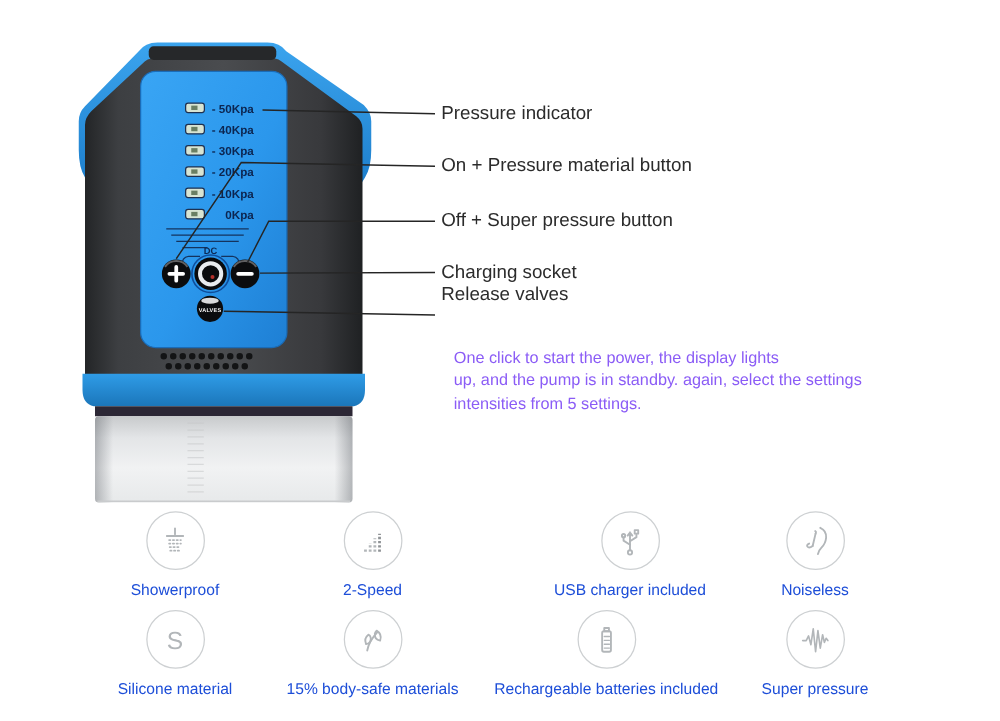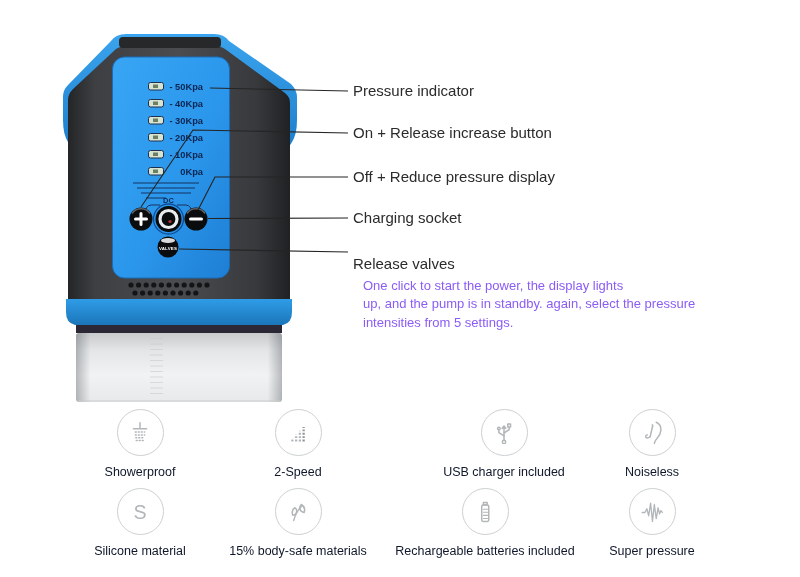--- a/index.html
+++ b/index.html
@@ -4,21 +4,21 @@
 <style>
   html,body{margin:0;padding:0;background:#ffffff;}
   .canvas{position:relative;width:800px;height:577px;overflow:hidden;background:#fff;
           font-family:"Liberation Sans",sans-serif;border-radius:30px;}
   .scene{position:absolute;left:0;top:0;}
   .callout{position:absolute;left:353px;font-size:15px;line-height:18px;color:#2b2b2b;white-space:nowrap;text-align:right;}
   .desc{position:absolute;left:363px;top:277px;font-size:13px;line-height:18.4px;color:#8b5cf6;}
   .feat{position:absolute;width:200px;text-align:center;}
   .feat .circ{width:45px;height:45px;border:1.5px solid #cdd0d2;border-radius:50%;
               margin:0 auto;display:flex;align-items:center;justify-content:center;background:#fff;}
-  .feat .lab{margin-top:9px;font-size:12.5px;color:#0f172a;white-space:nowrap;}
+  .feat .lab{margin-top:9px;font-size:12.5px;color:#1d4ed8;white-space:nowrap;}
   .ic{stroke:#b2b6b9;fill:none;stroke-width:1.6;stroke-linecap:round;stroke-linejoin:round;}
 </style>
 </head>
 <body>
 
 <div class="canvas">
 
   <svg class="scene" width="800" height="577" viewBox="0 0 800 577">
     <defs>
       <linearGradient id="capGrad" x1="0" y1="0" x2="0" y2="1">
@@ -155,28 +155,28 @@
     <g stroke="#252525" stroke-width="1.15" fill="none">
       <path d="M210,88 L348,91"></path>
       <path d="M141,207 L193,130 L348,133"></path>
       <path d="M198,210 L215,177 L348,177"></path>
       <path d="M208,218.5 L348,218"></path>
       <path d="M179,249 L348,252"></path>
     </g>
   </svg>
 
   <div class="callout" style="top:82px">Pressure indicator</div>
-  <div class="callout" style="top:124px">On + Release increase button</div>
-  <div class="callout" style="top:168px">Off + Reduce pressure display</div>
+  <div class="callout" style="top:124px">On + Pressure material button</div>
+  <div class="callout" style="top:168px">Off + Super pressure button</div>
   <div class="callout" style="top:209px">Charging socket</div>
-  <div class="callout" style="top:255px">Release valves</div>
+  <div class="callout" style="top:227px">Release valves</div>
 
   <div class="desc">
     <div>One click to start the power, the display lights</div>
-    <div>up, and the pump is in standby. again, select the pressure</div>
+    <div>up, and the pump is in standby. again, select the settings</div>
     <div>intensities from 5 settings.</div>
   </div>
 
   <div class="feat" style="left:40px;top:409px">
     <div class="circ">
       <svg class="ic" width="30" height="30" viewBox="0 0 32 32">
         <path d="M16,5 V10 M9,11.5 H23"></path>
         <path d="M11,15 H21" stroke-dasharray="1 2.2"></path>
         <path d="M11,18 H21" stroke-dasharray="1 2.2"></path>
         <path d="M11.5,21 H20.5" stroke-dasharray="1 2.2"></path>

